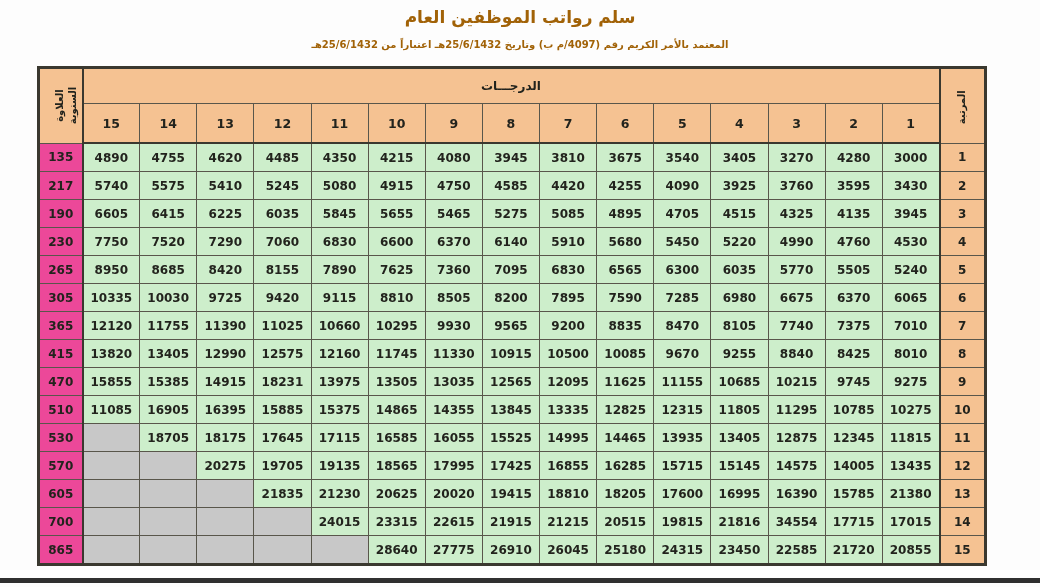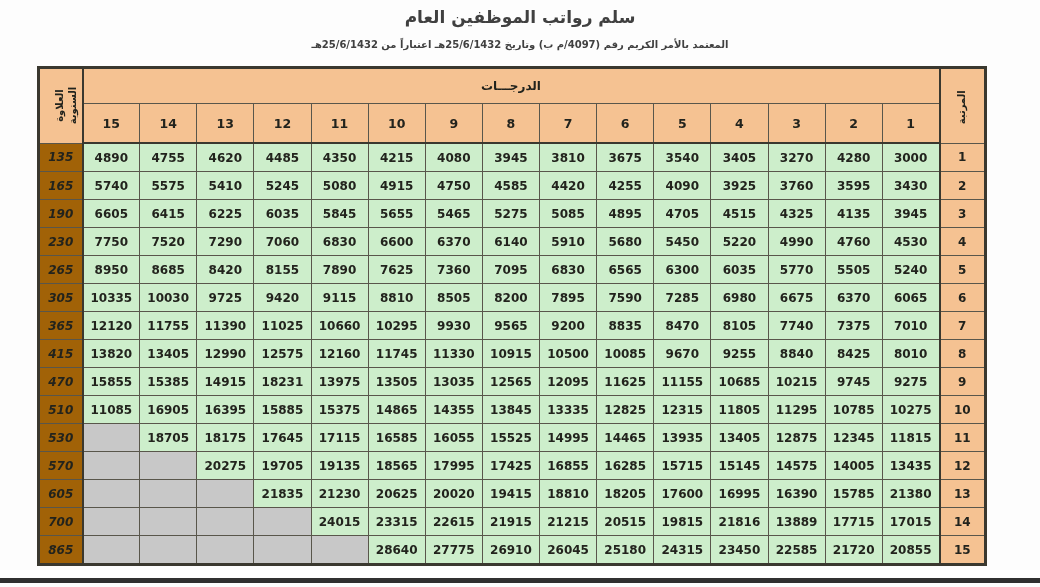--- a/index.html
+++ b/index.html
@@ -5,21 +5,21 @@
   html,body{margin:0;padding:0;}
   body{
     width:1040px;height:587px;background:#ffffff;
     font-family:"DejaVu Sans",sans-serif;
     -webkit-font-smoothing:antialiased;
     overflow:hidden;
   }
   .page{position:relative;width:1040px;height:587px;background:#fdfdfd;}
 
   
-  .titles{position:absolute;top:3px;left:0;width:100%;text-align:center;color:#404040;}
+  .titles{position:absolute;top:3px;left:0;width:100%;text-align:center;color:#a16207;}
   .title{font-size:17px;font-weight:bold;line-height:28px;}
   .subtitle{font-size:10px;font-weight:bold;line-height:27px;}
 
   
   table.salary{
     position:absolute;left:37px;top:66px;
     width:950px;height:491px;
     border-collapse:collapse;table-layout:fixed;
     border:3px solid #3a382f;
     background:#f5c292;
@@ -37,21 +37,21 @@
   th.gradetitle{height:34px;font-size:12px;border-bottom:1px solid #59564b;}
   tr.gnumrow th{height:38px;font-size:12.5px;border-bottom:2px solid #3a382f;}
   th.side{border-left:2px solid #3a382f;border-right:2px solid #3a382f;}
   .vtext{
     display:inline-block;transform:rotate(-90deg);
     font-size:10px;font-weight:bold;line-height:1.25;
     white-space:nowrap;direction:rtl;
   }
   .vtext.two{white-space:normal;width:52px;}
   tbody td{height:27px;}
-  td.inc{background:#a16207;border-right:2px solid #3a382f;font-style:italic;}
+  td.inc{background:#ec4899;border-right:2px solid #3a382f;}
   td.rank{background:#f5c292;border-left:2px solid #3a382f;}
   td.val{background:#cdeecb;}
   td.empty{background:#c8c8c8;}
 
   
   .bottom-rule{position:absolute;left:0;top:578px;width:1040px;height:5px;background:#2f2f2f;}
 </style>
 </head>
 <body>
 
@@ -124,21 +124,21 @@
           <td class="val">3810</td>
           <td class="val">3675</td>
           <td class="val">3540</td>
           <td class="val">3405</td>
           <td class="val">3270</td>
           <td class="val">4280</td>
           <td class="val">3000</td>
           <td class="rank">1</td>
         </tr>
         <tr>
-          <td class="inc">165</td>
+          <td class="inc">217</td>
           <td class="val">5740</td>
           <td class="val">5575</td>
           <td class="val">5410</td>
           <td class="val">5245</td>
           <td class="val">5080</td>
           <td class="val">4915</td>
           <td class="val">4750</td>
           <td class="val">4585</td>
           <td class="val">4420</td>
           <td class="val">4255</td>
@@ -365,21 +365,21 @@
           <td class="empty"></td>
           <td class="empty"></td>
           <td class="val">24015</td>
           <td class="val">23315</td>
           <td class="val">22615</td>
           <td class="val">21915</td>
           <td class="val">21215</td>
           <td class="val">20515</td>
           <td class="val">19815</td>
           <td class="val">21816</td>
-          <td class="val">13889</td>
+          <td class="val">34554</td>
           <td class="val">17715</td>
           <td class="val">17015</td>
           <td class="rank">14</td>
         </tr>
         <tr>
           <td class="inc">865</td>
           <td class="empty"></td>
           <td class="empty"></td>
           <td class="empty"></td>
           <td class="empty"></td>

